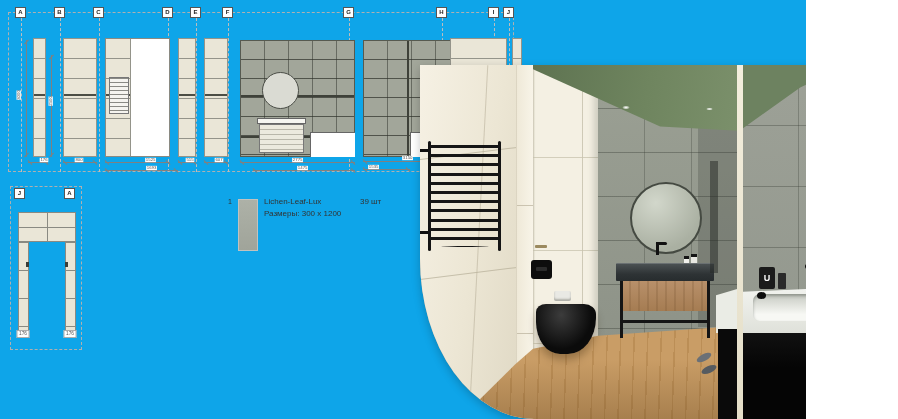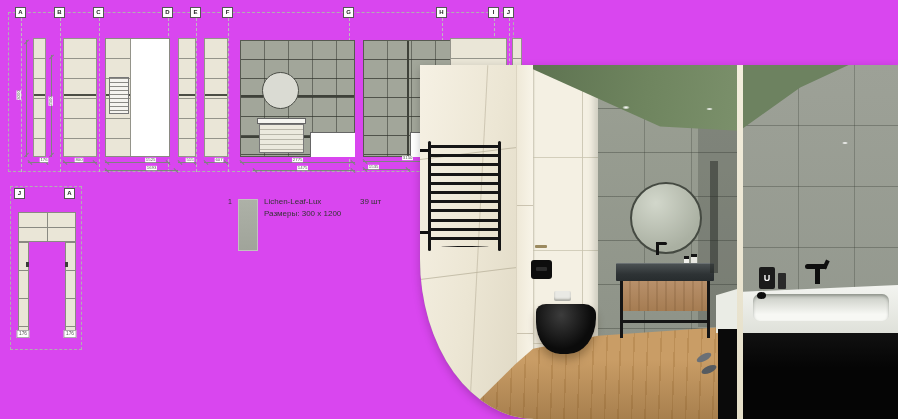--- a/index.html
+++ b/index.html
@@ -1,16 +1,16 @@
 <!DOCTYPE html>
 <html><head>
 <meta charset="utf-8">
 <style>
   html,body{margin:0;padding:0;background:#fff}
-  #canvas{position:relative;width:898px;height:419px;background:#d946ef;overflow:hidden;
+  #canvas{position:relative;width:806px;height:419px;background:#0ea5e9;overflow:hidden;
           font-family:"Liberation Sans",sans-serif}
   .a{position:absolute;box-sizing:border-box}
   
   .frame{border:1px dashed #b0b0b0}
   .vd{position:absolute;width:0;border-left:1px dashed #bdbdbd;top:18px;height:154px}
   .lb{position:absolute;width:11px;height:11px;background:#fff;border:1px solid #555;color:#222;
       font:bold 6px/9px "Liberation Sans",sans-serif;text-align:center;box-sizing:border-box;z-index:2}
   .bz{background:repeating-linear-gradient(180deg,#eae6d7 0 19px,#94948a 19px 20px);
       border:1px solid #94948a}
   .mid:after{content:"";position:absolute;left:0;right:0;top:55px;height:2px;background:#4c4e45}

